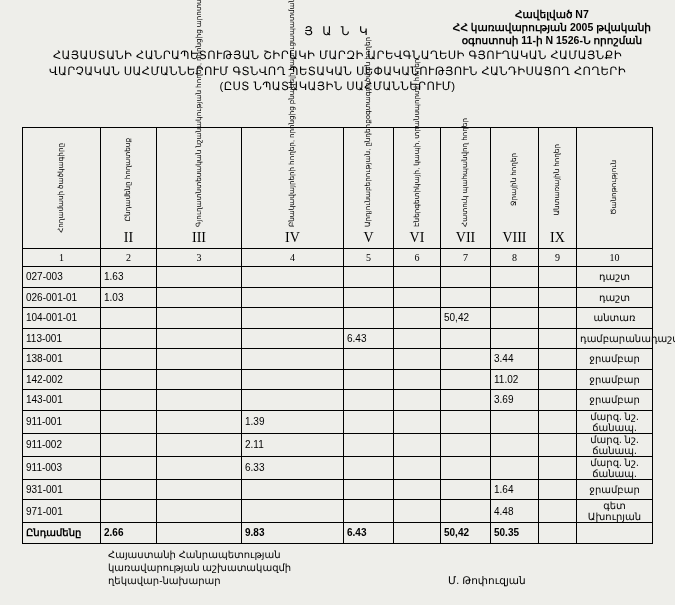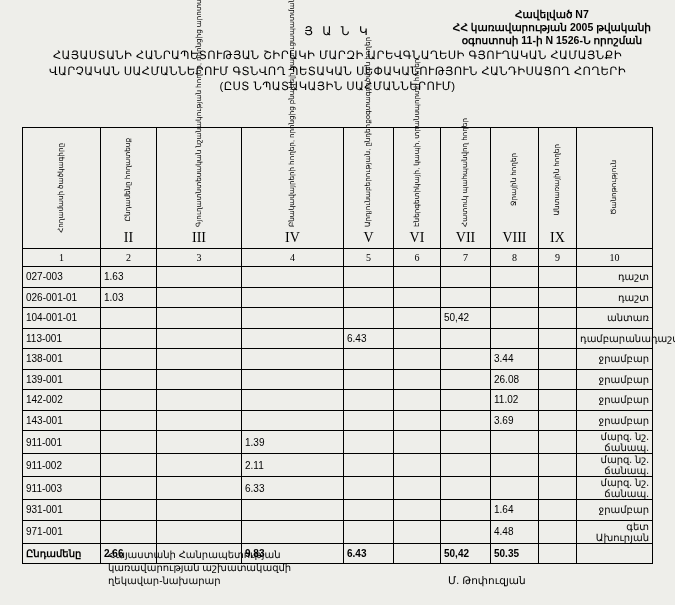--- a/index.html
+++ b/index.html
@@ -114,21 +114,21 @@
     font-size: 10px;
     font-family: "Liberation Serif", serif;
   }
   tr.data td {
     height: 19.5px;
     font-size: 10px;
     padding: 0 3px;
   }
   td.c1 { text-align: left; padding-left: 5px; }
   td.num { text-align: left; padding-left: 6px; }
-  td.lastcol { text-align: right; padding-left: 6px; font-size: 9.5px; }
+  td.lastcol { text-align: center; padding-left: 6px; font-size: 9.5px; }
   tr.total td { font-weight: bold; }
   .sig {
     position: absolute;
     left: 108px;
     top: 548px;
     font-size: 10px;
     line-height: 13px;
     font-family: "Liberation Sans", sans-serif;
   }
   .signame {
@@ -323,32 +323,20 @@
           <td class="num"></td>
           <td class="num"></td>
           <td class="num"></td>
           <td class="num"></td>
           <td class="num"></td>
           <td class="num">3.44</td>
           <td class="num"></td>
           <td class="lastcol">ջրամբար</td>
         </tr>
         <tr class="data">
-          <td class="c1">139-001</td>
-          <td class="num"></td>
-          <td class="num"></td>
-          <td class="num"></td>
-          <td class="num"></td>
-          <td class="num"></td>
-          <td class="num"></td>
-          <td class="num">26.08</td>
-          <td class="num"></td>
-          <td class="lastcol">ջրամբար</td>
-        </tr>
-        <tr class="data">
           <td class="c1">142-002</td>
           <td class="num"></td>
           <td class="num"></td>
           <td class="num"></td>
           <td class="num"></td>
           <td class="num"></td>
           <td class="num"></td>
           <td class="num">11.02</td>
           <td class="num"></td>
           <td class="lastcol">ջրամբար</td>

